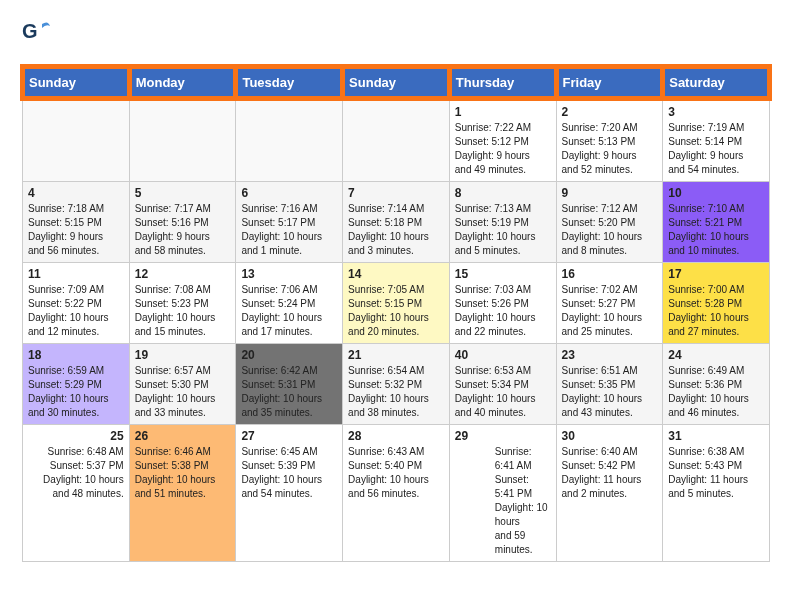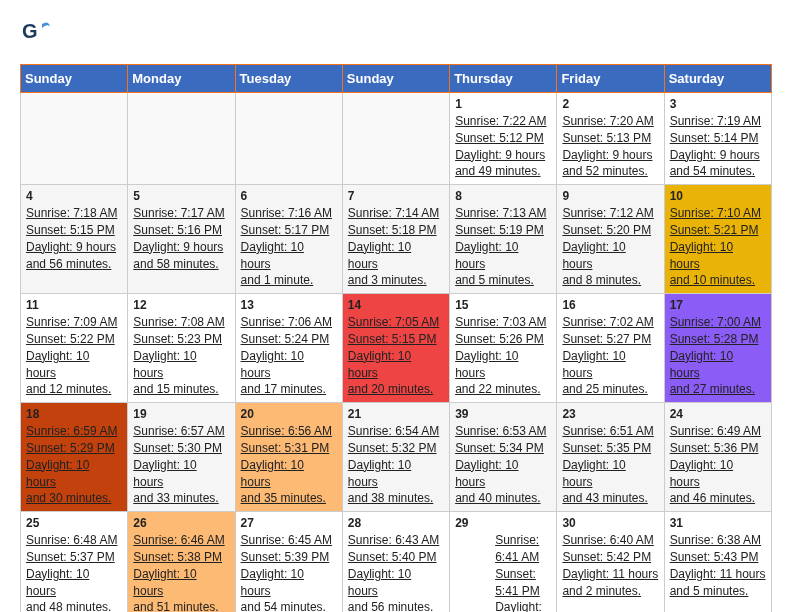--- a/index.html
+++ b/index.html
@@ -14,36 +14,36 @@
     .location { font-size: 16px; color: #333; }
 
     .calendar { width: 100%; border-collapse: collapse; }
     .calendar th {
       background: #3a6bbf;
       color: #fff;
       font-size: 13px;
       font-weight: bold;
       padding: 6px 4px;
       text-align: left;
-      border: 1px solid #f97316;
+      border: 5px solid #f97316;
     }
     .calendar td {
       vertical-align: top;
       padding: 4px 5px;
       font-size: 10.5px;
       color: #222;
       border: 1px solid #ccc;
       width: calc(100% / 7);
       min-height: 80px;
       background: #fff;
     }
     .calendar tr:nth-child(odd) td { background: #f5f5f5; }
     .calendar tr:nth-child(even) td { background: #fff; }
     .day-number { font-weight: bold; font-size: 12px; margin-bottom: 2px; }
-    .day-info { font-size: 12px; line-height: 1.4; color: #222; text-decoration: underline; }
+    .day-info { font-size: 10px; line-height: 1.4; color: #222; }
     .empty { background: #f9f9f9 !important; }
 
     .logo-container { display: flex; align-items: center; gap: 4px; }
     .logo-text-container { display: flex; flex-direction: column; line-height: 1.1; }
   </style>
 </head>
 <body>
 
 <div class="container">
 
@@ -143,21 +143,21 @@
 Daylight: 10 hours
 and 5 minutes.</div>
           </td>
           <td style="background: rgb(245, 245, 245);">
             <div class="day-number">9</div>
             <div class="day-info" style="white-space: pre-line;">Sunrise: 7:12 AM
 Sunset: 5:20 PM
 Daylight: 10 hours
 and 8 minutes.</div>
           </td>
-          <td style="background: #eab308;">
+          <td style="background: #8b5cf6;">
             <div class="day-number">10</div>
             <div class="day-info" style="white-space: pre-line;">Sunrise: 7:10 AM
 Sunset: 5:21 PM
 Daylight: 10 hours
 and 10 minutes.</div>
           </td>
         </tr>
         <tr>
           <td style="background: rgb(255, 255, 255);">
             <div class="day-number">11</div>
@@ -173,80 +173,80 @@
 Daylight: 10 hours
 and 15 minutes.</div>
           </td>
           <td style="background: rgb(255, 255, 255);">
             <div class="day-number">13</div>
             <div class="day-info" style="white-space: pre-line;">Sunrise: 7:06 AM
 Sunset: 5:24 PM
 Daylight: 10 hours
 and 17 minutes.</div>
           </td>
-          <td style="background: #ef4444;">
+          <td style="background: #fef9c3;">
             <div class="day-number">14</div>
             <div class="day-info" style="white-space: pre-line;">Sunrise: 7:05 AM
 Sunset: 5:15 PM
 Daylight: 10 hours
 and 20 minutes.</div>
           </td>
           <td style="background: rgb(255, 255, 255);">
             <div class="day-number">15</div>
             <div class="day-info" style="white-space: pre-line;">Sunrise: 7:03 AM
 Sunset: 5:26 PM
 Daylight: 10 hours
 and 22 minutes.</div>
           </td>
           <td style="background: rgb(255, 255, 255);">
             <div class="day-number">16</div>
             <div class="day-info" style="white-space: pre-line;">Sunrise: 7:02 AM
 Sunset: 5:27 PM
 Daylight: 10 hours
 and 25 minutes.</div>
           </td>
-          <td style="background: #8b5cf6;">
+          <td style="background: #fde047;">
             <div class="day-number">17</div>
             <div class="day-info" style="white-space: pre-line;">Sunrise: 7:00 AM
 Sunset: 5:28 PM
 Daylight: 10 hours
 and 27 minutes.</div>
           </td>
         </tr>
         <tr>
-          <td style="background: #c2410c;">
+          <td style="background: #c4b5fd;">
             <div class="day-number">18</div>
             <div class="day-info" style="white-space: pre-line;">Sunrise: 6:59 AM
 Sunset: 5:29 PM
 Daylight: 10 hours
 and 30 minutes.</div>
           </td>
           <td style="background: rgb(245, 245, 245);">
             <div class="day-number">19</div>
             <div class="day-info" style="white-space: pre-line;">Sunrise: 6:57 AM
 Sunset: 5:30 PM
 Daylight: 10 hours
 and 33 minutes.</div>
           </td>
-          <td style="background: #fdba74;">
+          <td style="background: #737373;">
             <div class="day-number">20</div>
-            <div class="day-info" style="white-space: pre-line;">Sunrise: 6:56 AM
+            <div class="day-info" style="white-space: pre-line;">Sunrise: 6:42 AM
 Sunset: 5:31 PM
 Daylight: 10 hours
 and 35 minutes.</div>
           </td>
           <td style="background: rgb(245, 245, 245);">
             <div class="day-number">21</div>
             <div class="day-info" style="white-space: pre-line;">Sunrise: 6:54 AM
 Sunset: 5:32 PM
 Daylight: 10 hours
 and 38 minutes.</div>
           </td>
           <td style="background: rgb(245, 245, 245);">
-            <div class="day-number">39</div>
+            <div class="day-number">40</div>
             <div class="day-info" style="white-space: pre-line;">Sunrise: 6:53 AM
 Sunset: 5:34 PM
 Daylight: 10 hours
 and 40 minutes.</div>
           </td>
           <td style="background: rgb(245, 245, 245);">
             <div class="day-number">23</div>
             <div class="day-info" style="white-space: pre-line;">Sunrise: 6:51 AM
 Sunset: 5:35 PM
 Daylight: 10 hours
@@ -254,21 +254,21 @@
           </td>
           <td style="background: rgb(245, 245, 245);">
             <div class="day-number">24</div>
             <div class="day-info" style="white-space: pre-line;">Sunrise: 6:49 AM
 Sunset: 5:36 PM
 Daylight: 10 hours
 and 46 minutes.</div>
           </td>
         </tr>
         <tr>
-          <td style="background: rgb(255, 255, 255);">
+          <td style="background: rgb(255, 255, 255); text-align: right;">
             <div class="day-number">25</div>
             <div class="day-info" style="white-space: pre-line;">Sunrise: 6:48 AM
 Sunset: 5:37 PM
 Daylight: 10 hours
 and 48 minutes.</div>
           </td>
           <td style="background: #fdba74;">
             <div class="day-number">26</div>
             <div class="day-info" style="white-space: pre-line;">Sunrise: 6:46 AM
 Sunset: 5:38 PM

